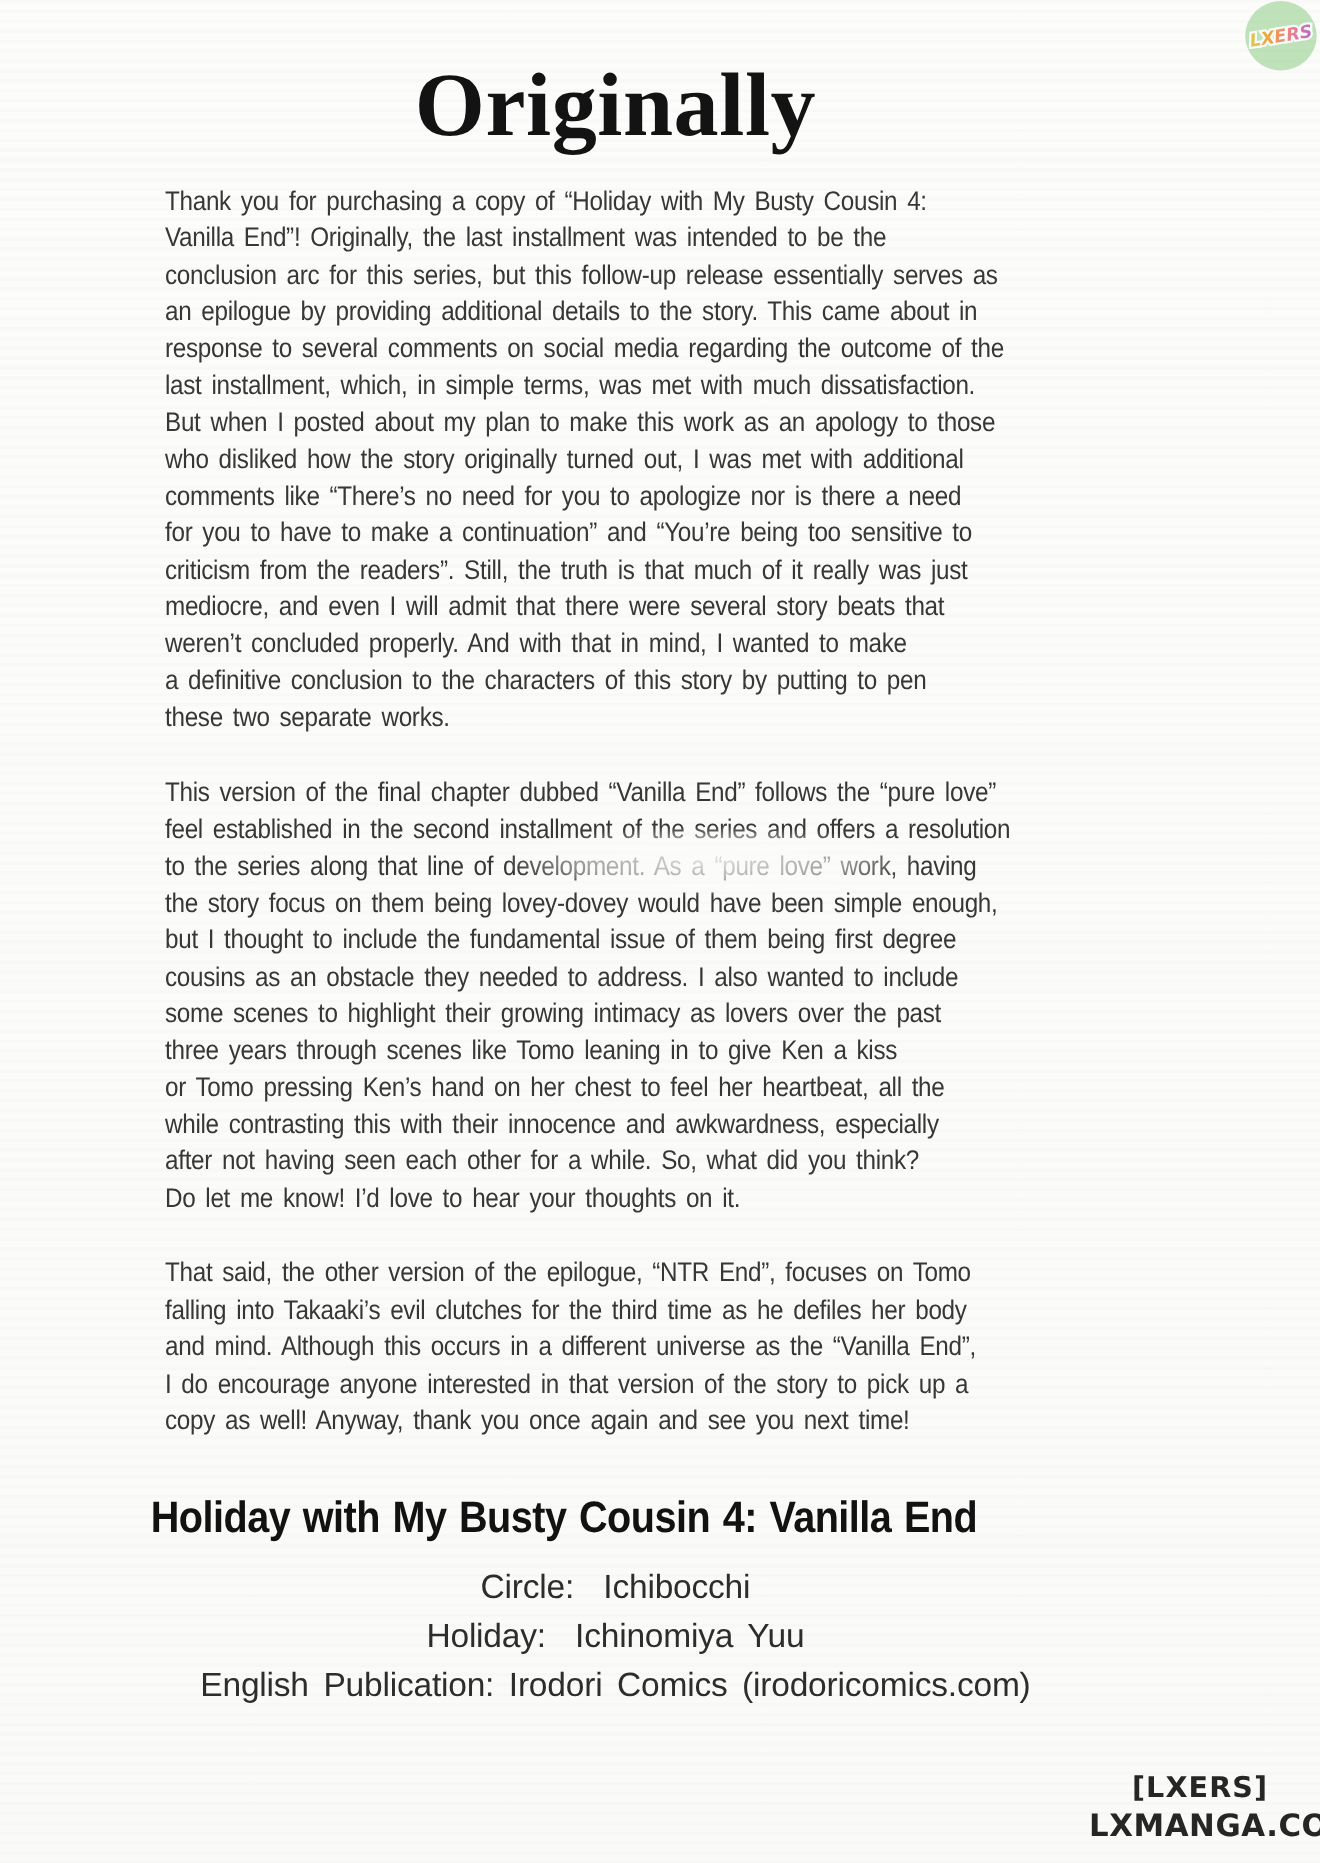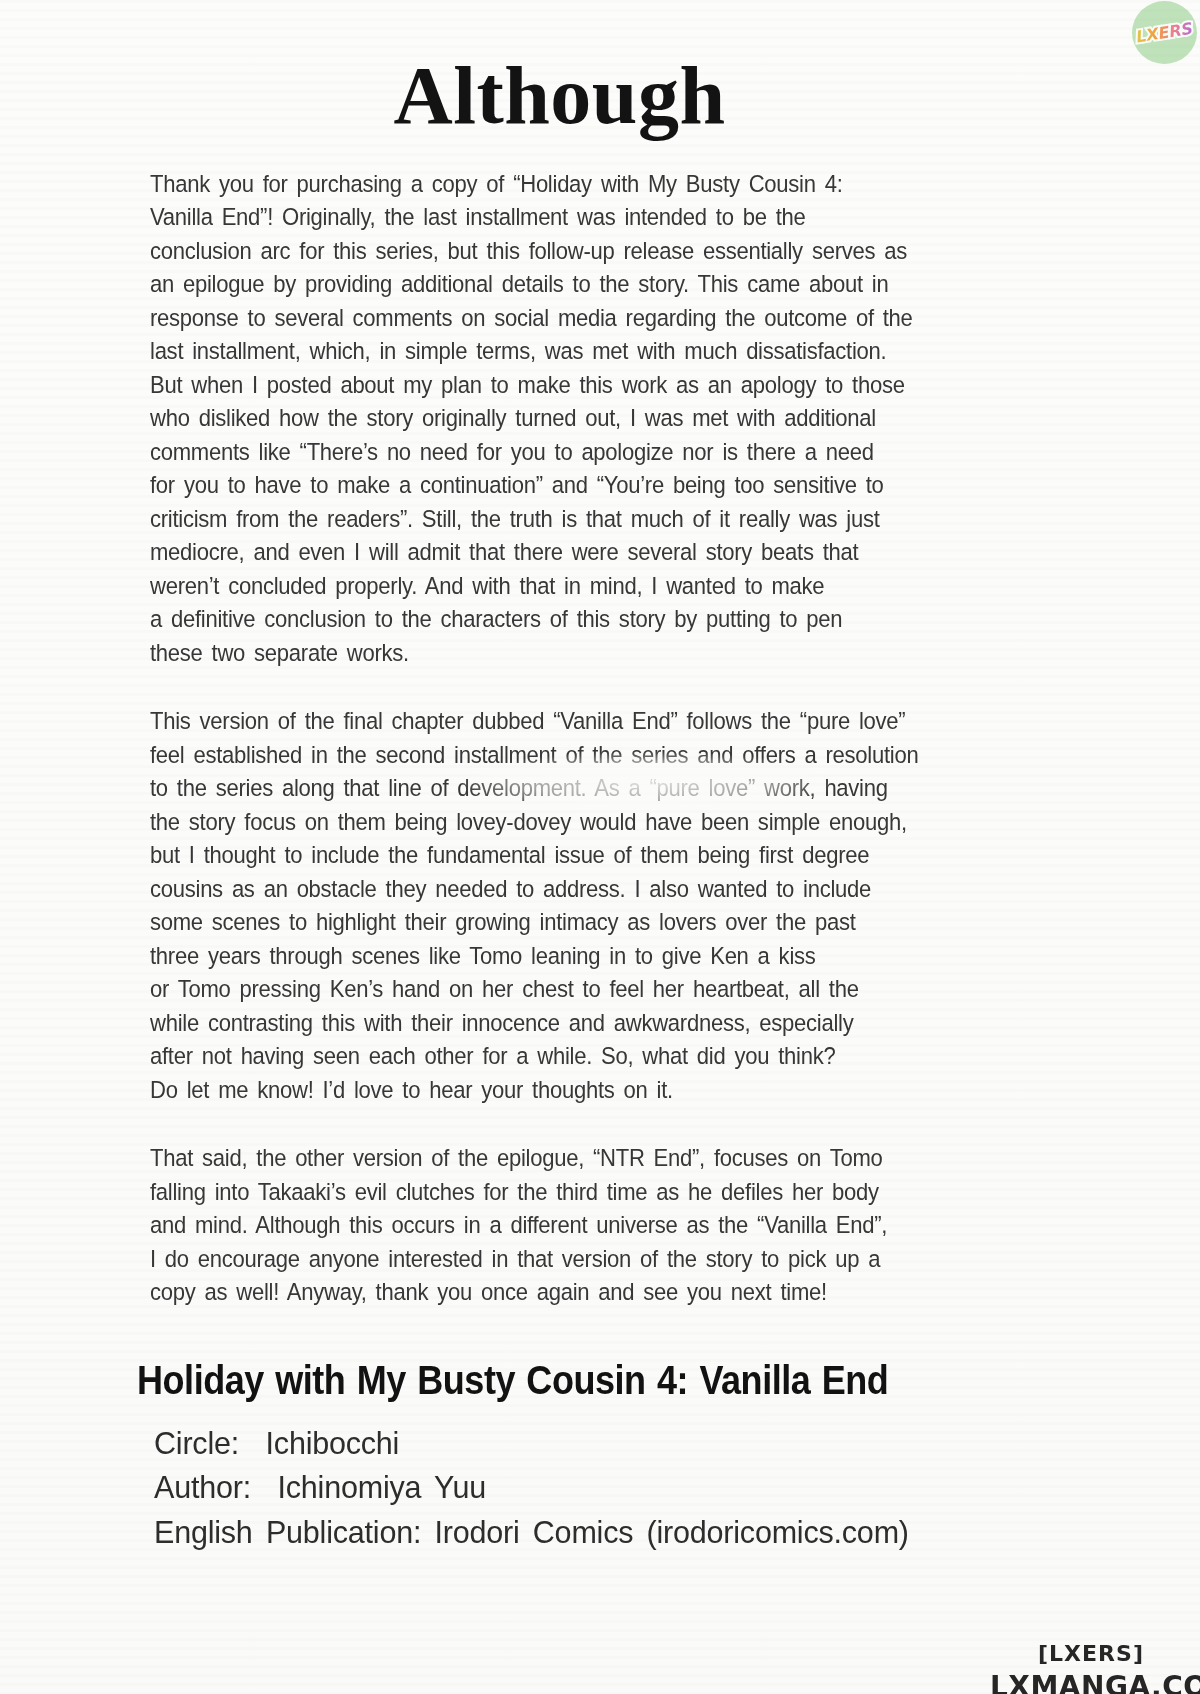--- a/index.html
+++ b/index.html
@@ -59,26 +59,27 @@
     line-height: 49px;
     letter-spacing: -0.5px;
     word-spacing: 2px;
     color: #121212;
     white-space: pre;
     transform: scaleX(0.9);
     transform-origin: 0 0;
   }
 
   .credits {
-    margin: 16px 0 0 17px;
+    margin: 16px 0 0 0;
     font-size: 30.5px;
     line-height: 44.5px;
     letter-spacing: -0.2px;
     word-spacing: 5px;
     color: #2d2d2d;
+    text-align: center;
   }
   .credit-line { white-space: pre; }
 
   
   .fade-artifact {
     position: absolute;
     left: 440px; top: 748px;
     width: 460px; height: 78px;
     background: radial-gradient(ellipse 55% 55% at 45% 45%,
       rgba(251,251,250,0.85) 0%, rgba(251,251,250,0.55) 45%, rgba(251,251,250,0) 75%);
@@ -121,37 +122,37 @@
   
   .watermark {
     position: absolute;
     top: 1610px; right: 8px;
     width: 202px;
     text-align: center;
     color: #262626;
     font-family: "DejaVu Sans", sans-serif;
     font-weight: 700;
   }
-  .watermark-line1 { font-size: 22px; line-height: 33px; letter-spacing: 1px; margin-top: 27px; }
+  .watermark-line1 { font-size: 26px; line-height: 33px; letter-spacing: 1px; }
   .watermark-line2 { font-size: 28px; line-height: 33px; letter-spacing: 0.5px; }
 </style>
 </head>
 <body>
 
 <div class="page">
 
   <div class="logo-badge">
     <div class="logo-rotor">
       <span class="logo-text-outline">LXERS</span>
       <span class="logo-text-fill">LXERS</span>
     </div>
   </div>
 
   <div class="content">
-    <h1 class="page-title">Although</h1>
+    <h1 class="page-title">Originally</h1>
 
     <div class="body-text">
       <p class="paragraph">Thank you for purchasing a copy of “Holiday with My Busty Cousin 4:
 Vanilla End”! Originally, the last installment was intended to be the
 conclusion arc for this series, but this follow-up release essentially serves as
 an epilogue by providing additional details to the story. This came about in
 response to several comments on social media regarding the outcome of the
 last installment, which, in simple terms, was met with much dissatisfaction.
 But when I posted about my plan to make this work as an apology to those
 who disliked how the story originally turned out, I was met with additional
@@ -178,21 +179,21 @@
 falling into Takaaki’s evil clutches for the third time as he defiles her body
 and mind. Although this occurs in a different universe as the “Vanilla End”,
 I do encourage anyone interested in that version of the story to pick up a
 copy as well! Anyway, thank you once again and see you next time!</p>
     </div>
 
     <div class="book-title">Holiday with My Busty Cousin 4: Vanilla End</div>
 
     <div class="credits">
       <div class="credit-line">Circle:  Ichibocchi</div>
-      <div class="credit-line">Author:  Ichinomiya Yuu</div>
+      <div class="credit-line">Holiday:  Ichinomiya Yuu</div>
       <div class="credit-line">English Publication: Irodori Comics (irodoricomics.com)</div>
     </div>
   </div>
 
   <div class="fade-artifact"></div>
 
   <div class="watermark">
     <div class="watermark-line1">[LXERS]</div>
     <div class="watermark-line2">LXMANGA.COM</div>
   </div>

